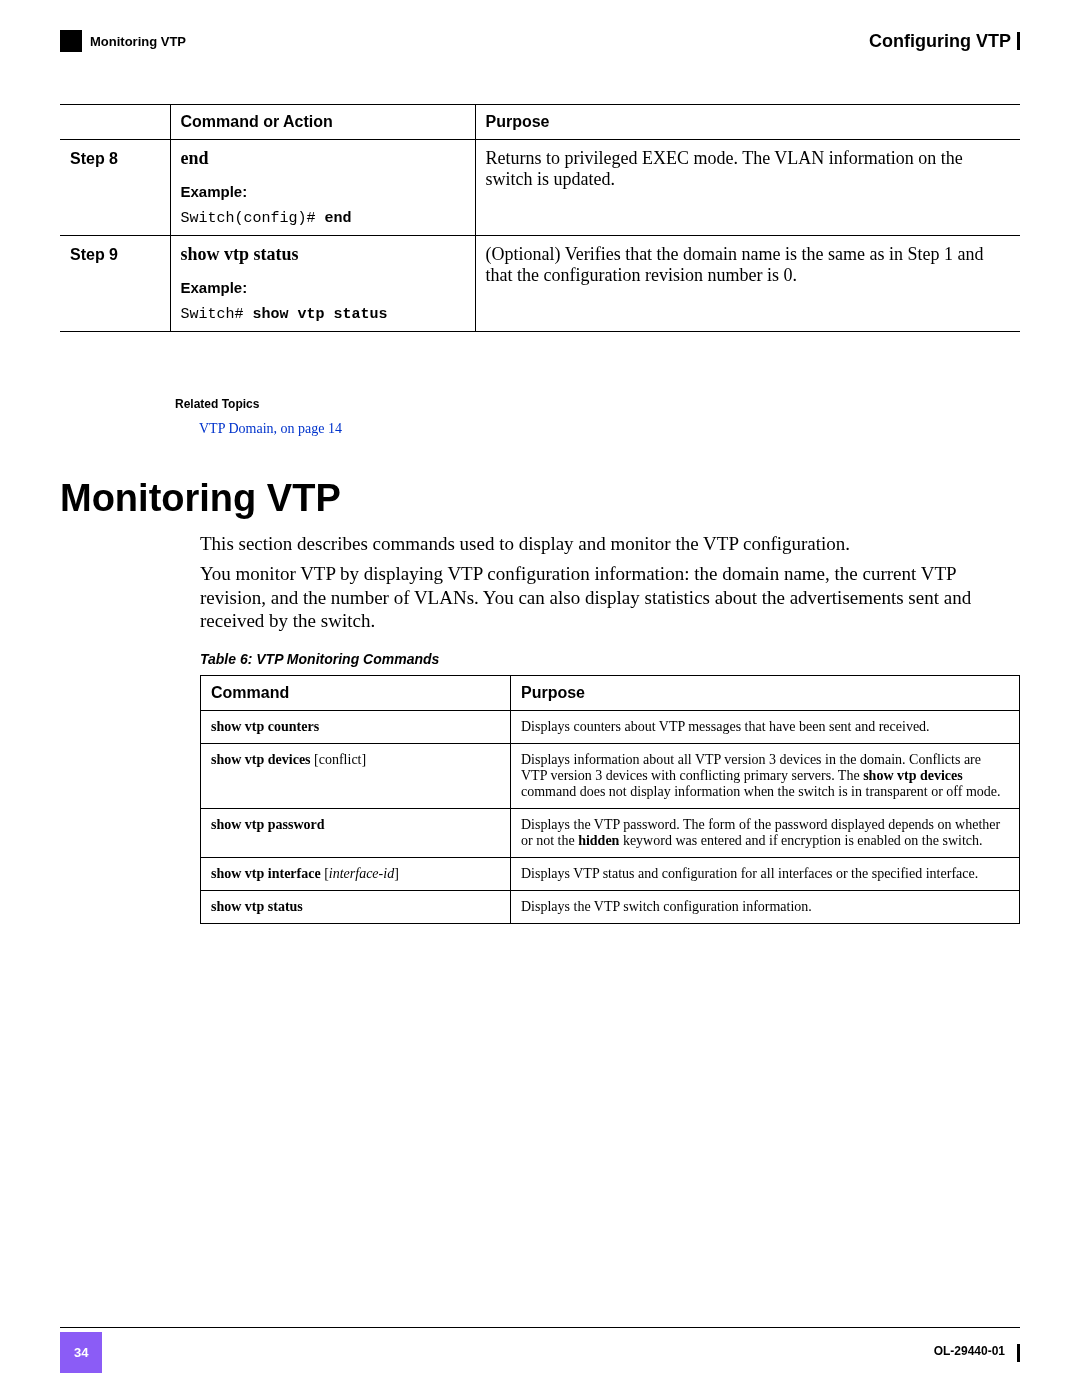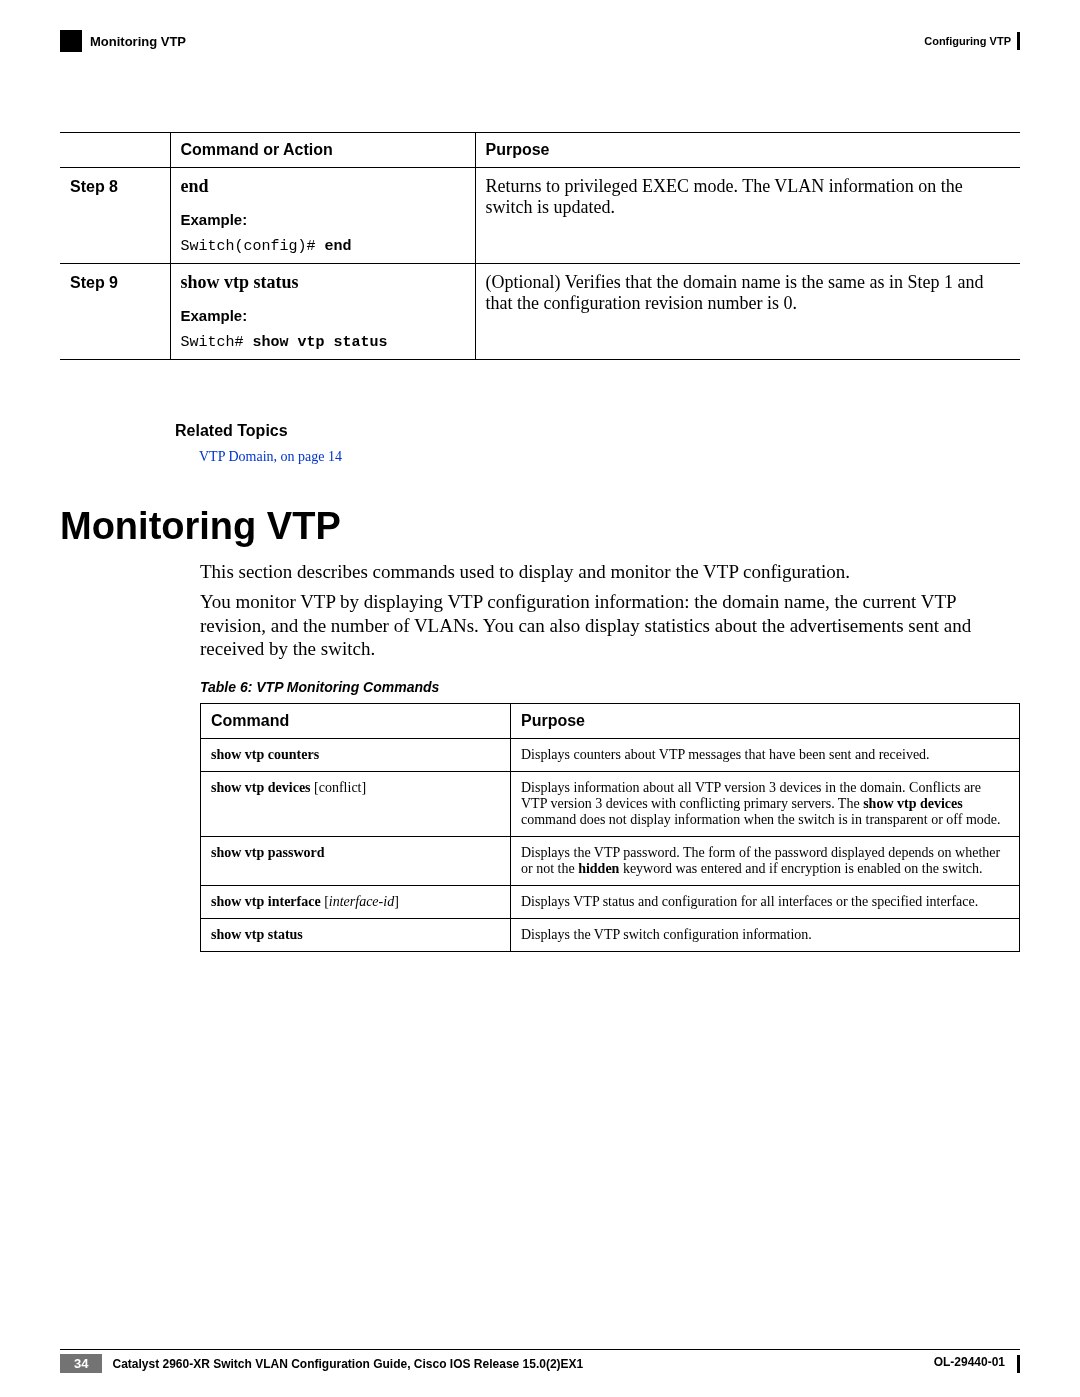--- a/index.html
+++ b/index.html
@@ -32,32 +32,32 @@
     .header-label {
       font-family: Arial, Helvetica, sans-serif;
       font-size: 13px;
       font-weight: bold;
     }
     .header-right {
       display: flex;
       align-items: center;
       gap: 6px;
       font-family: Arial, Helvetica, sans-serif;
-      font-size: 11px;
+      font-size: 18px;
       font-weight: bold;
     }
     .vbar {
       width: 3px;
       height: 18px;
       background: #000;
     }
     .steps-table {
       width: 100%;
       border-collapse: collapse;
-      margin-top: 80px;
+      margin-top: 52px;
     }
     .steps-table th, .steps-table td {
       border-top: 1px solid #000;
       border-bottom: 1px solid #000;
       padding: 8px 10px;
       text-align: left;
       vertical-align: top;
       font-size: 18px;
     }
     .steps-table th {
@@ -84,21 +84,21 @@
       white-space: pre;
     }
     .code strong { font-weight: bold; }
     .related-topics {
       margin-top: 60px;
       margin-left: 115px;
     }
     .related-topics-title {
       font-family: Arial, Helvetica, sans-serif;
       font-weight: bold;
-      font-size: 16px;
+      font-size: 12px;
     }
     .related-link {
       color: #0033cc;
       font-size: 14px;
       display: block;
       margin-top: 8px;
       margin-left: 24px;
     }
     .h1 {
       font-family: Arial, Helvetica, sans-serif;
@@ -157,23 +157,23 @@
       font-family: Arial, Helvetica, sans-serif;
       font-size: 12px;
       font-weight: bold;
     }
     .footer-left {
       display: flex;
       align-items: center;
       gap: 10px;
     }
     .page-num-box {
-      background: #737373;
+      background: #8b5cf6;
       color: #fff;
-      padding: 2px 14px;
+      padding: 13px 14px;
       font-family: Arial, Helvetica, sans-serif;
       font-weight: bold;
       font-size: 13px;
       display: inline-block;
     }
     .footer-right {
       display: flex;
       align-items: flex-start;
       gap: 12px;
     }
@@ -266,19 +266,18 @@
         <td class="mcol-cmd"><span>show vtp status</span></td>
         <td><span>Displays the VTP switch configuration information.</span></td>
       </tr>
     </tbody>
   </table>
 </div>
 
 <div class="footer">
   <div class="footer-left">
     <span class="page-num-box">34</span>
-    <span>Catalyst 2960-XR Switch VLAN Configuration Guide, Cisco IOS Release 15.0(2)EX1</span>
   </div>
   <div class="footer-right">
     <span>OL-29440-01</span>
     <div class="vbar"></div>
   </div>
 </div>
 
 </body></html>

